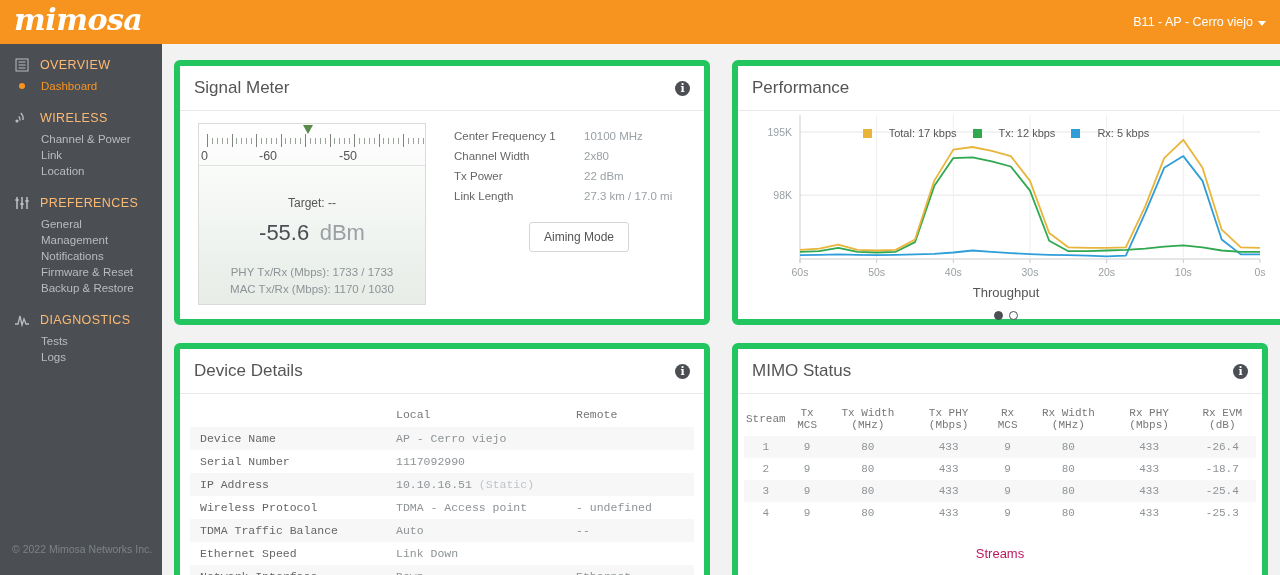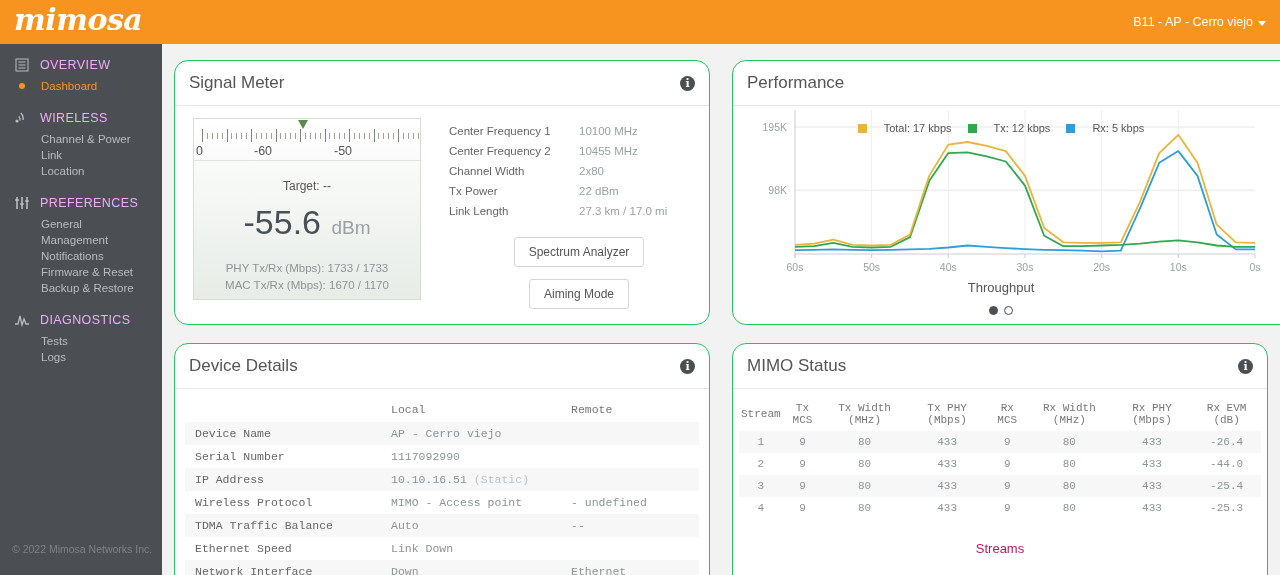--- a/index.html
+++ b/index.html
@@ -42,21 +42,21 @@
   
   .sidebar {
     position: absolute; top: 44px; left: 0;
     width: 162px; height: 531px;
     background: #4b4f54;
     padding-top: 8px;
   }
   .nav-group-head {
     display: flex; align-items: center;
     height: 26px; padding-left: 12px;
-    color: #f0abfc; font-size: 12.5px;
+    color: #fdba74; font-size: 12.5px;
     letter-spacing: 0.4px;
     cursor: pointer;
   }
   .nav-group-head .gi {
     width: 20px; display: inline-flex;
     justify-content: center; align-items: center;
     margin-right: 8px; color: #b9bcbe;
   }
   .nav-item {
     height: 16px; padding-left: 41px;
@@ -73,22 +73,22 @@
   .nav-gap { height: 11px; }
   .copyright {
     position: absolute; bottom: 20px; left: 12px;
     color: #7e8286; font-size: 10.5px;
   }
   
   .main { position: absolute; top: 44px; left: 162px; width: 1118px; height: 531px; }
   .panel {
     position: absolute;
     background: #ffffff;
-    border: 1px solid #22c55e;
-    border-radius: 14px;
+    border: 6px solid #22c55e;
+    border-radius: 6px;
   }
   .p-signal   { left: 12px;  top: 16px;  width: 536px; height: 265px; }
   .p-perf     { left: 570px; top: 16px;  width: 624px; height: 265px; }
   .p-device   { left: 12px;  top: 299px; width: 536px; height: 290px; }
   .p-mimo     { left: 570px; top: 299px; width: 536px; height: 290px; }
   .panel-head {
     height: 45px; display: flex; align-items: center;
     justify-content: space-between;
     padding: 0 14px 0 14px;
     border-bottom: 1px solid #e8e8e8;
@@ -122,24 +122,24 @@
     position: absolute; top: 1px;
     width: 0; height: 0;
     border-left: 5px solid transparent;
     border-right: 5px solid transparent;
     border-top: 9px solid #5a8a4a;
   }
   .scale-lbl {
     position: absolute; bottom: 2px;
     font-size: 12.5px; color: #555;
   }
-  .target-line { text-align: center; font-size: 12px; color: #555; margin-top: 18px; }
+  .target-line { text-align: center; font-size: 12px; color: #555; margin-top: 30px; }
   .dbm { text-align: center; margin-top: 10px; }
-  .dbm .val { font-size: 34px; color: #4a4f53; }
-  .dbm .unit { font-size: 19px; color: #9aa0a4; margin-left: 6px; }
+  .dbm .val { font-size: 22px; color: #4a4f53; }
+  .dbm .unit { font-size: 22px; color: #9aa0a4; margin-left: 6px; }
   .rates { text-align: center; margin-top: 18px; font-size: 11.5px; color: #8d9396; line-height: 17px; }
   .sig-right { margin-left: 28px; padding-top: 3px; flex: 1; }
   .kv { display: flex; font-size: 11.5px; line-height: 20px; }
   .kv .k { width: 130px; color: #666; }
   .kv .v { color: #9aa0a4; }
   .btns { margin-top: 16px; display: flex; flex-direction: column; align-items: center; gap: 12px; }
   .btn {
     border: 1px solid #d6d6d6; background: #fff;
     color: #555; font-size: 12px;
     padding: 7px 14px; border-radius: 3px; cursor: pointer;
@@ -318,48 +318,43 @@
           <div class="scale-lbl" style="left:60px">-60</div>
           <div class="scale-lbl" style="left:140px">-50</div>
         </div>
         <div class="target-line">Target:  --</div>
         <div class="dbm">
           <span class="val">-55.6</span>
           <span class="unit">dBm</span>
         </div>
         <div class="rates">
           <div>PHY Tx/Rx (Mbps):  1733  /  1733</div>
-          <div>MAC Tx/Rx (Mbps):  1670  /  1170</div>
+          <div>MAC Tx/Rx (Mbps):  1170  /  1030</div>
         </div>
       </div>
       <div class="sig-right">
         <div id="sig-details">
             <div class="kv">
               <div class="k">Center Frequency 1</div>
               <div class="v">10100 MHz</div>
-            </div>
-            <div class="kv">
-              <div class="k">Center Frequency 2</div>
-              <div class="v">10455 MHz</div>
             </div>
             <div class="kv">
               <div class="k">Channel Width</div>
               <div class="v">2x80</div>
             </div>
             <div class="kv">
               <div class="k">Tx Power</div>
               <div class="v">22 dBm</div>
             </div>
             <div class="kv">
               <div class="k">Link Length</div>
               <div class="v">27.3 km / 17.0 mi</div>
             </div>
           </div>
         <div class="btns">
-          <button class="btn">Spectrum Analyzer</button>
           <button class="btn">Aiming Mode</button>
         </div>
       </div>
     </div>
   </div>
 
   <div class="panel p-perf">
     <div class="panel-head">
       <div class="panel-title">Performance</div>
       <div class="head-icons">
@@ -451,21 +446,21 @@
             <td class="local">1117092990</td>
             <td></td>
           </tr>
           <tr>
             <td class="k">IP Address</td>
             <td class="local"><span>10.10.16.51</span> <span class="muted">(Static)</span></td>
             <td></td>
           </tr>
           <tr>
             <td class="k">Wireless Protocol</td>
-            <td class="local">MIMO - Access point</td>
+            <td class="local">TDMA - Access point</td>
             <td>- undefined</td>
           </tr>
           <tr>
             <td class="k">TDMA Traffic Balance</td>
             <td class="local">Auto</td>
             <td>--</td>
           </tr>
           <tr>
             <td class="k">Ethernet Speed</td>
             <td class="local">Link Down</td>
@@ -513,21 +508,21 @@
             <td>-26.4</td>
           </tr>
           <tr>
             <td>2</td>
             <td>9</td>
             <td>80</td>
             <td>433</td>
             <td>9</td>
             <td>80</td>
             <td>433</td>
-            <td>-44.0</td>
+            <td>-18.7</td>
           </tr>
           <tr>
             <td>3</td>
             <td>9</td>
             <td>80</td>
             <td>433</td>
             <td>9</td>
             <td>80</td>
             <td>433</td>
             <td>-25.4</td>

